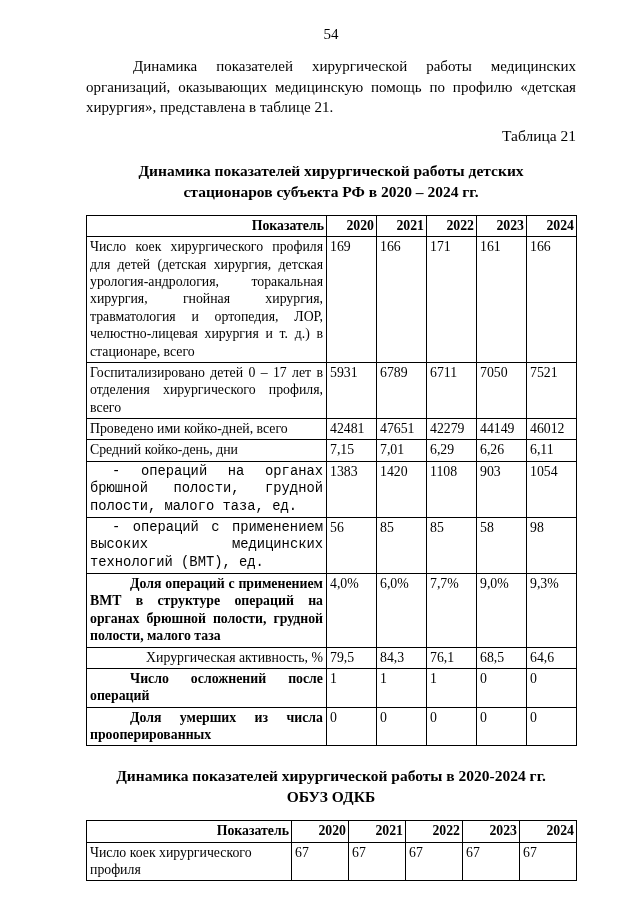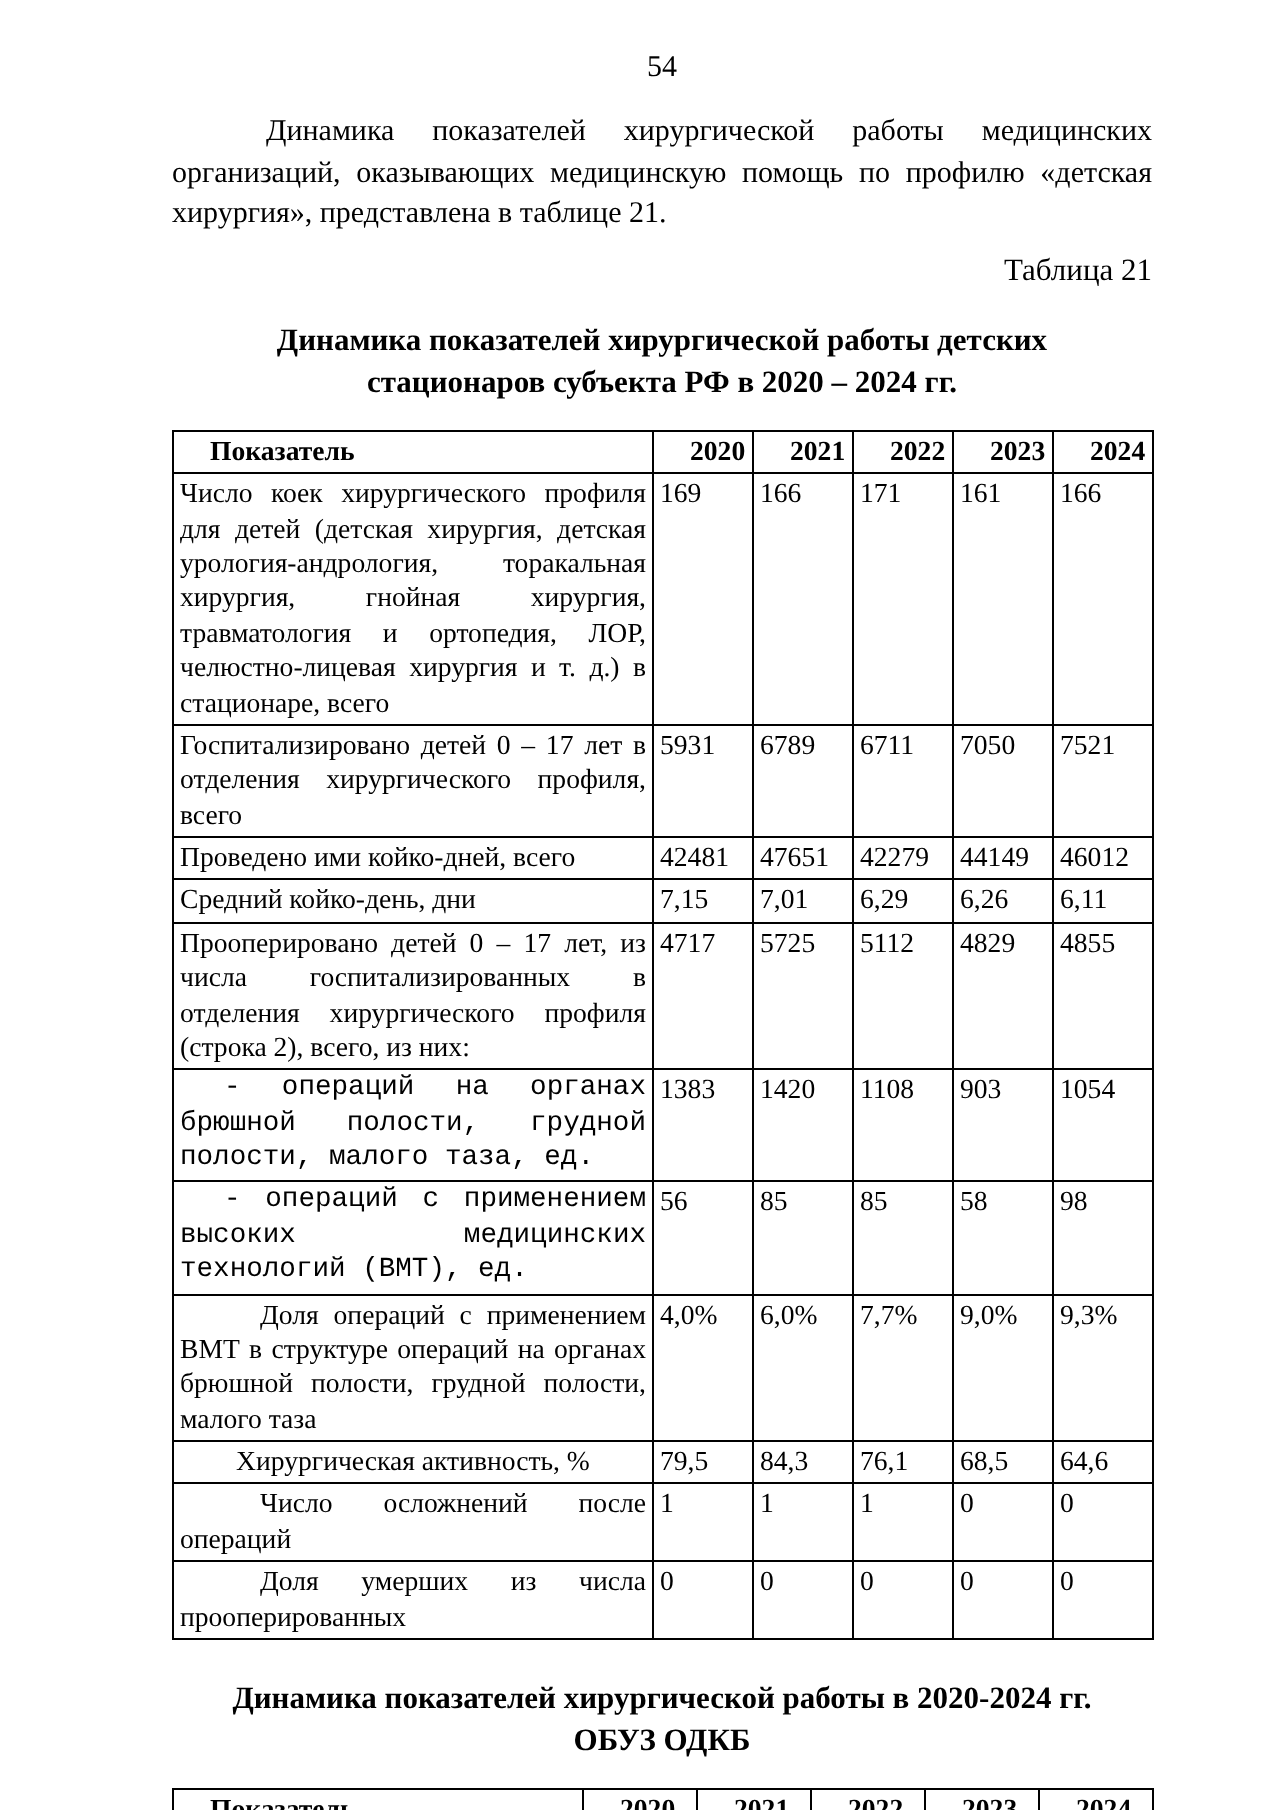--- a/index.html
+++ b/index.html
@@ -44,25 +44,25 @@
     font-size: 13.8px;
     line-height: 1.26;
   }
   table.t2 { margin-top: 12px; }
   .t td, .t th {
     border: 1px solid #000;
     vertical-align: top;
     padding: 1px 3px 2px 3px;
     overflow: hidden;
   }
-  .t th { font-weight: bold; text-align: left; padding: 1px 2px 2px 18px; }
+  .t th { font-weight: bold; text-align: right; padding: 1px 2px 2px 18px; }
   .lj   { text-align: justify; }
   .ind1 { text-indent: 22px; font-family: Liberation Mono, monospace; }
-  .ind2 { text-indent: 40px; }
-  .ctr  { text-align: center; }
+  .ind2 { text-indent: 40px; font-weight: bold; }
+  .ctr  { text-align: right; }
   .val  { text-align: left; }
 </style>
 </head>
 <body>
 
 <div class="sheet">
 
   <div class="pagenum">54</div>
 
   <div class="intro">Динамика показателей хирургической работы медицинских организаций, оказывающих медицинскую помощь по профилю «детская хирургия», представлена в таблице 21.</div>
@@ -115,28 +115,20 @@
     </tr>
     <tr>
       <td class="lj">Средний койко-день, дни</td>
       <td class="val">7,15</td>
       <td class="val">7,01</td>
       <td class="val">6,29</td>
       <td class="val">6,26</td>
       <td class="val">6,11</td>
     </tr>
     <tr>
-      <td class="lj">Прооперировано детей 0 – 17 лет, из числа госпитализированных в отделения хирургического профиля (строка 2), всего, из них:</td>
-      <td class="val">4717</td>
-      <td class="val">5725</td>
-      <td class="val">5112</td>
-      <td class="val">4829</td>
-      <td class="val">4855</td>
-    </tr>
-    <tr>
       <td class="lj ind1">- операций на органах брюшной полости, грудной полости, малого таза, ед.</td>
       <td class="val">1383</td>
       <td class="val">1420</td>
       <td class="val">1108</td>
       <td class="val">903</td>
       <td class="val">1054</td>
     </tr>
     <tr>
       <td class="lj ind1">- операций с применением высоких медицинских технологий (ВМТ), ед.</td>
       <td class="val">56</td>

